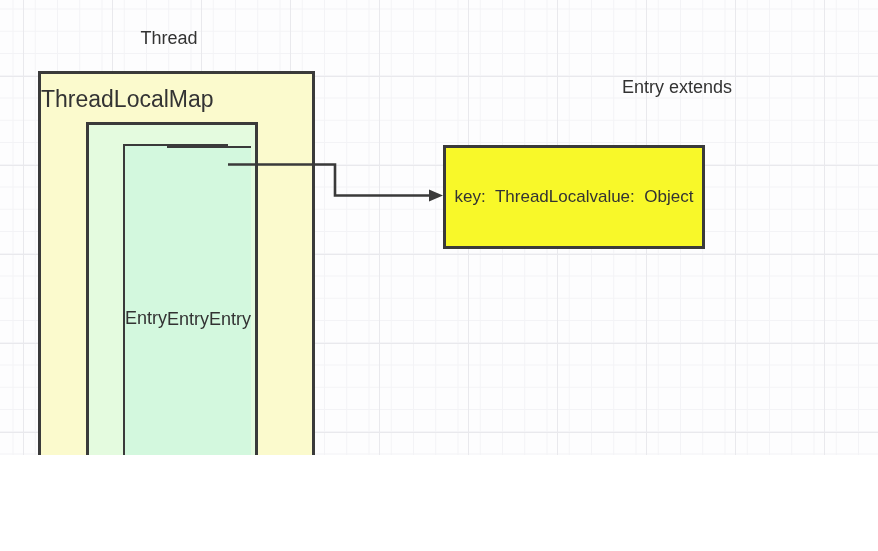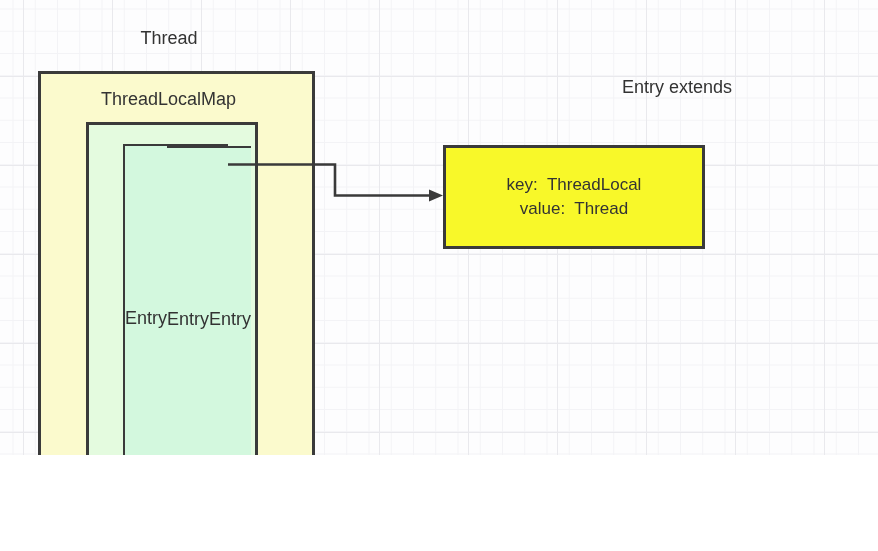--- a/index.html
+++ b/index.html
@@ -32,22 +32,21 @@
   .thread-box {
     position: absolute;
     left: 38px; top: 71px; width: 277px; height: 459px;
     box-sizing: border-box;
     background: var(--outer-fill, #fbfacd);
     border: 3px solid var(--stroke, #3a3a3a);
   }
   .tlm-title {
     position: absolute;
     left: 0; right: 16px; top: 15px;
-    text-align: center;
-    font-size: 18px;
+    font-size: 23px;
     line-height: 21px;
   }
   .map-box {
     position: absolute;
     left: 86px; top: 122px; width: 172px; height: 380px;
     box-sizing: border-box;
     background: var(--inner-fill, #e4fbdf);
     border: 3px solid var(--stroke, #3a3a3a);
   }
   .entry-table {
@@ -86,21 +85,20 @@
     stroke-width: 2.6;
   }
   .arrow-head { fill: var(--stroke, #3a3a3a); }
   .detail-box {
     position: absolute;
     left: 443px; top: 145px; width: 262px; height: 104px;
     box-sizing: border-box;
     background: var(--highlight-fill, #f8f829);
     border: 3px solid var(--stroke, #3a3a3a);
     display: flex;
-    flex-direction: column;
     align-items: center;
     justify-content: center;
     font-size: 17px;
     line-height: 24px;
   }
   .detail-box div { white-space: pre-wrap; }
 </style>
 </head>
 <body>
 
@@ -129,16 +127,16 @@
     <div>Entry extends</div>
   </div>
 
   <svg class="arrow-svg" viewBox="0 0 230 60">
     <polyline class="arrow-line" points="2,16.5 109,16.5 109,47.5 204,47.5"></polyline>
     <polygon class="arrow-head" points="203,41.5 217,47.5 203,53.5"></polygon>
   </svg>
 
   <div class="detail-box">
     <div>key:  ThreadLocal</div>
-    <div>value:  Thread</div>
+    <div>value:  Object</div>
   </div>
 
 </div>
 
 </body></html>

